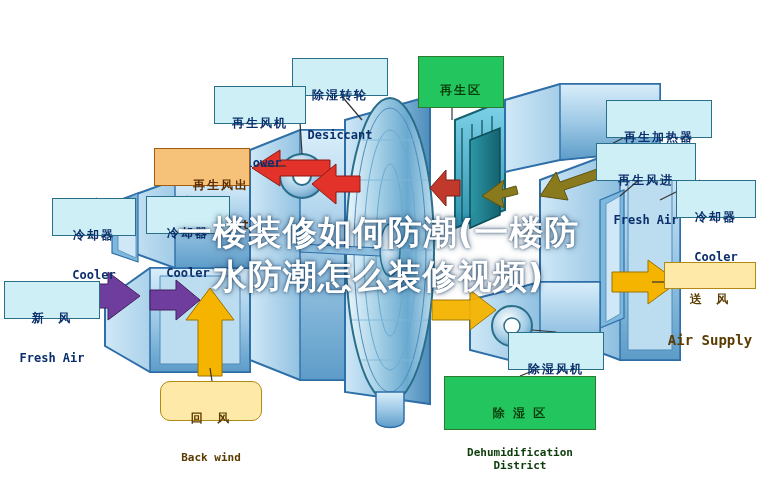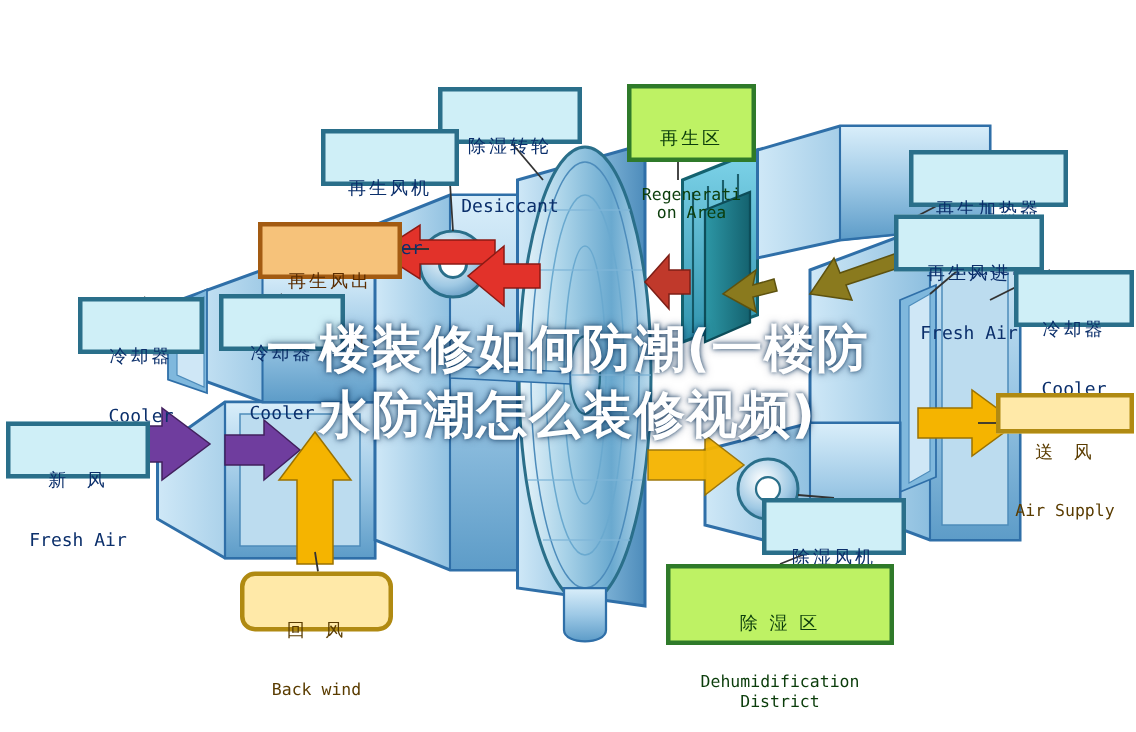--- a/index.html
+++ b/index.html
@@ -15,29 +15,29 @@
     background:#ffffff;
   }
   #stage svg{position:absolute;left:0;top:0;}
 
   .lbl{
     position:absolute;
     box-sizing:border-box;
     text-align:center;
     line-height:1.12;
     white-space:pre;
-    font-weight:normal;
-    border:3px solid #4c1d95;
+    font-weight:bold;
+    border:1px solid #4c1d95;
   }
   .lbl .cn{display:block;font-family:"DejaVu Sans", sans-serif;letter-spacing:2px;}
   .lbl .en{display:block;font-family:"DejaVu Sans Mono", monospace;}
 
   
   .th-cyan{background:#cfeff7;border-color:#2a6f8a;color:#0b2f6b;}
-  .th-green{background:#bef264;border-color:#2f7a2a;color:#0b3d0b;}
+  .th-green{background:#22c55e;border-color:#2f7a2a;color:#0b3d0b;}
   .th-orange{background:#f6c27a;border-color:#a35b12;color:#5a2c00;}
   .th-yellow{background:#ffe9a8;border-color:#b08a12;color:#5a3c00;}
 
   .overlay-text{
     position:absolute;
     left:0;width:757px;
     text-align:center;
     font-family:"DejaVu Sans", sans-serif;
     font-weight:bold;
     color:#ffffff;
@@ -228,35 +228,33 @@
     </g>
   </svg>
 
   <div class="lbl th-cyan" style="left:292px;top:58px;width:96px;height:38px;padding-top:3px;font-size:12px;">
     <span class="cn">除湿转轮</span>
     <span class="en">Desiccant</span>
   </div>
 
   <div class="lbl th-green" style="left:418px;top:56px;width:86px;height:52px;padding-top:2px;font-size:11px;">
     <span class="cn" style="font-size:12px;">再生区</span>
-    <span class="en">Regenerati
-on Area</span>
   </div>
 
   <div class="lbl th-cyan" style="left:214px;top:86px;width:92px;height:38px;padding-top:3px;font-size:12px;">
     <span class="cn">再生风机</span>
     <span class="en">Blower</span>
   </div>
 
   <div class="lbl th-cyan" style="left:606px;top:100px;width:106px;height:38px;padding-top:3px;font-size:12px;">
     <span class="cn">再生加热器</span>
     <span class="en">heater</span>
   </div>
 
-  <div class="lbl th-orange" style="left:172px;top:148px;width:96px;height:38px;padding-top:3px;font-size:12px;">
+  <div class="lbl th-orange" style="left:154px;top:148px;width:96px;height:38px;padding-top:3px;font-size:12px;text-align:right;">
     <span class="cn">再生风出</span>
     <span class="en">Exhaust</span>
   </div>
 
   <div class="lbl th-cyan" style="left:596px;top:143px;width:100px;height:38px;padding-top:3px;font-size:12px;">
     <span class="cn">再生风进</span>
     <span class="en">Fresh Air</span>
   </div>
 
   <div class="lbl th-cyan" style="left:52px;top:198px;width:84px;height:38px;padding-top:3px;font-size:12px;">
@@ -274,21 +272,21 @@
     <span class="en">Cooler</span>
   </div>
 
   <div class="lbl th-cyan" style="left:4px;top:281px;width:96px;height:38px;padding-top:3px;font-size:12px;">
     <span class="cn">新  风</span>
     <span class="en">Fresh Air</span>
   </div>
 
   <div class="lbl th-yellow" style="left:664px;top:262px;width:92px;height:27px;padding-top:3px;font-size:12px;">
     <span class="cn">送  风</span>
-    <span class="en" style="font-size:11px;">Air Supply</span>
+    <span class="en" style="font-size:14px;">Air Supply</span>
   </div>
 
   <div class="lbl th-cyan" style="left:508px;top:332px;width:96px;height:38px;padding-top:3px;font-size:12px;">
     <span class="cn">除湿风机</span>
     <span class="en">Blower</span>
   </div>
 
   <div class="lbl th-yellow" style="left:160px;top:381px;width:102px;height:40px;padding-top:3px;font-size:12px;border-radius:10px;">
     <span class="cn">回  风</span>
     <span class="en" style="font-size:11px;">Back wind</span>

